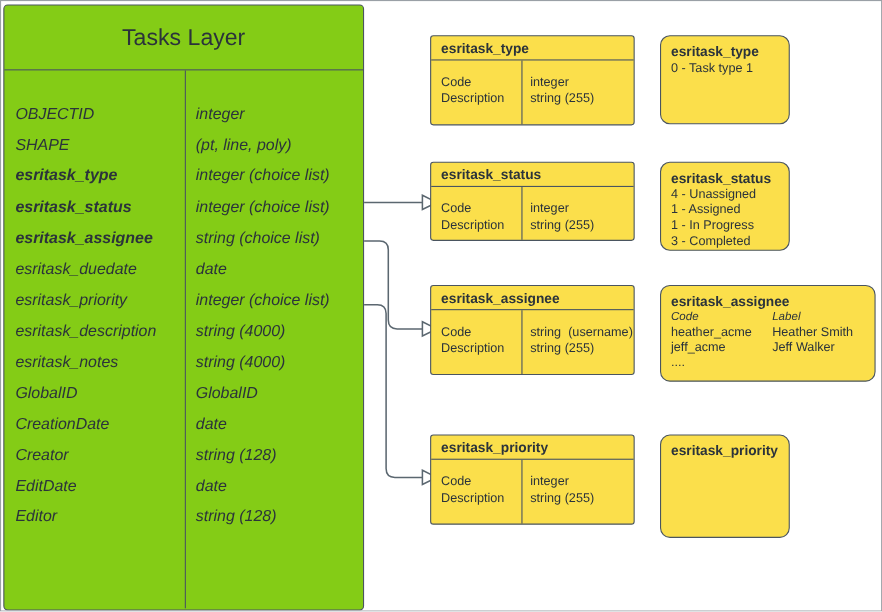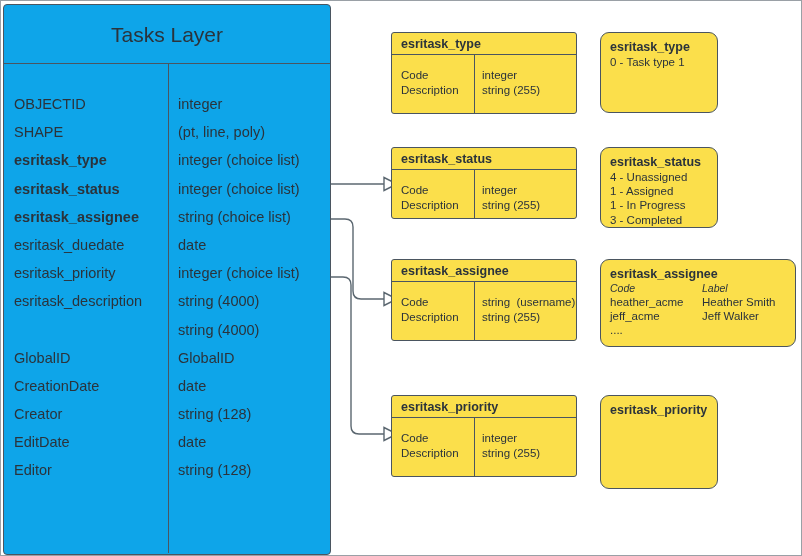--- a/index.html
+++ b/index.html
@@ -20,38 +20,39 @@
     overflow: hidden;
   }
 
   
   .layer-table {
     position: absolute;
     left: 2px;
     top: 3px;
     width: 328px;
     height: 551px;
-    background: #0ea5e9;
+    background: #84cc16;
     border: 1.4px solid #4a5560;
     border-radius: 4px;
     box-sizing: border-box;
   }
   .layer-title {
     height: 59px;
     line-height: 59px;
     text-align: center;
     font-size: 21px;
     color: #2b333b;
     border-bottom: 1.4px solid #4a5560;
     box-sizing: border-box;
   }
   .layer-body {
     position: relative;
     height: 489px;
     box-sizing: border-box;
+    font-style: italic;
   }
   .col-split {
     position: absolute;
     left: 164px;
     top: 0;
     bottom: 0;
     width: 0;
     border-left: 1.2px solid #4a5560;
   }
   .field-rows {
@@ -199,20 +200,21 @@
           </div>
           <div class="field-row">
             <span class="field-name">esritask_priority</span>
             <span class="field-type">integer (choice list)</span>
           </div>
           <div class="field-row">
             <span class="field-name">esritask_description</span>
             <span class="field-type">string (4000)</span>
           </div>
           <div class="field-row">
+            <span class="field-name">esritask_notes</span>
             <span class="field-type">string (4000)</span>
           </div>
           <div class="field-row">
             <span class="field-name">GlobalID</span>
             <span class="field-type">GlobalID</span>
           </div>
           <div class="field-row">
             <span class="field-name">CreationDate</span>
             <span class="field-type">date</span>
           </div>

